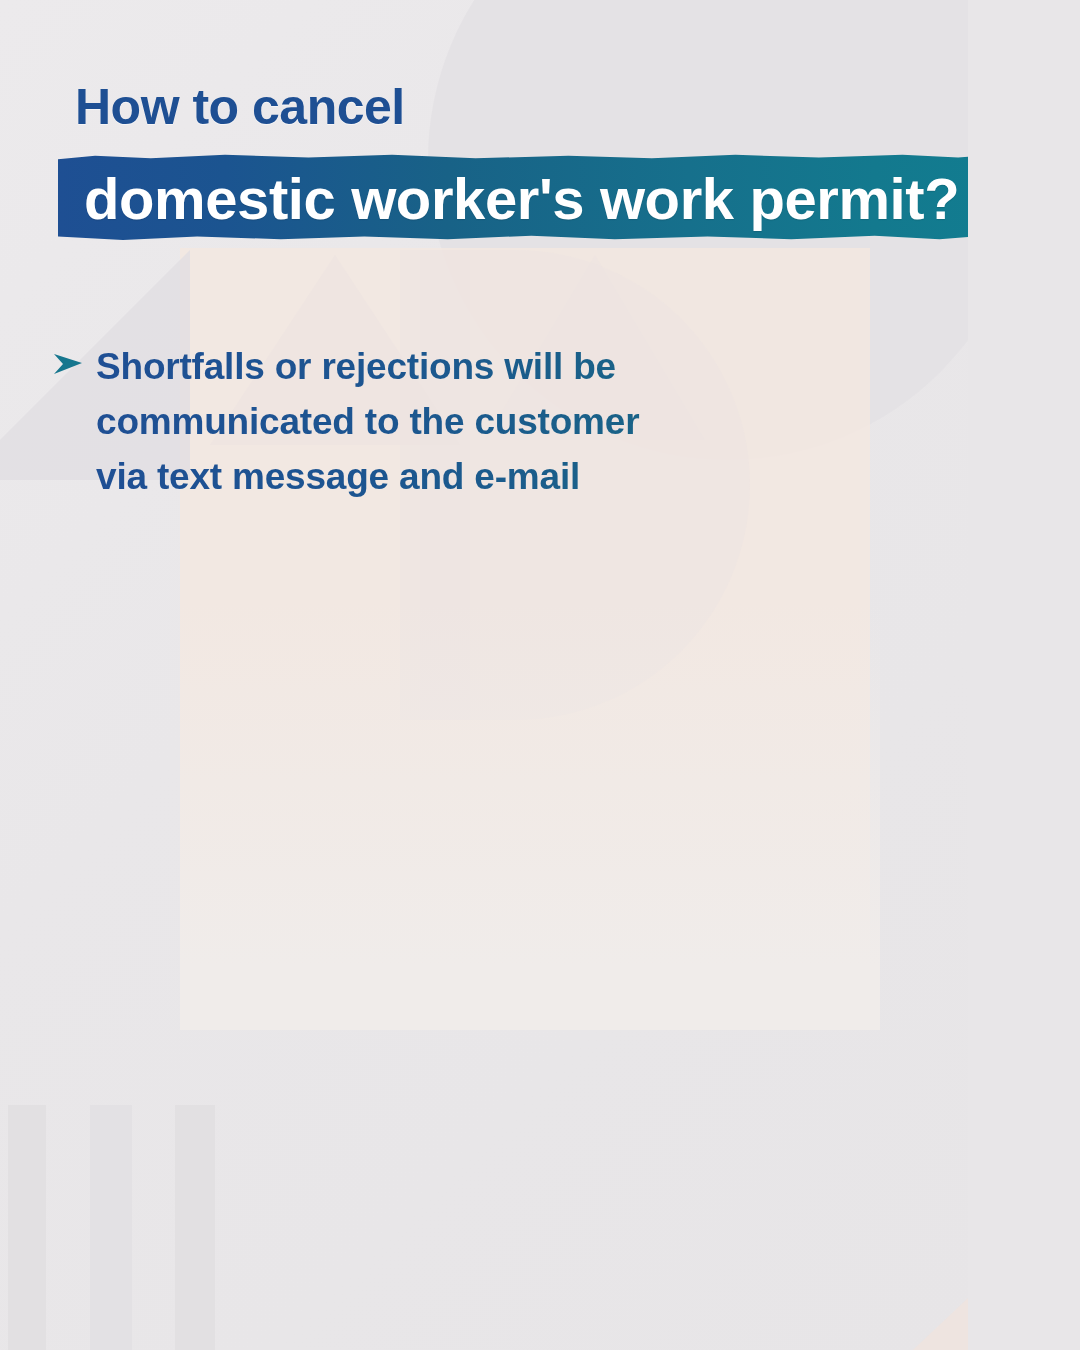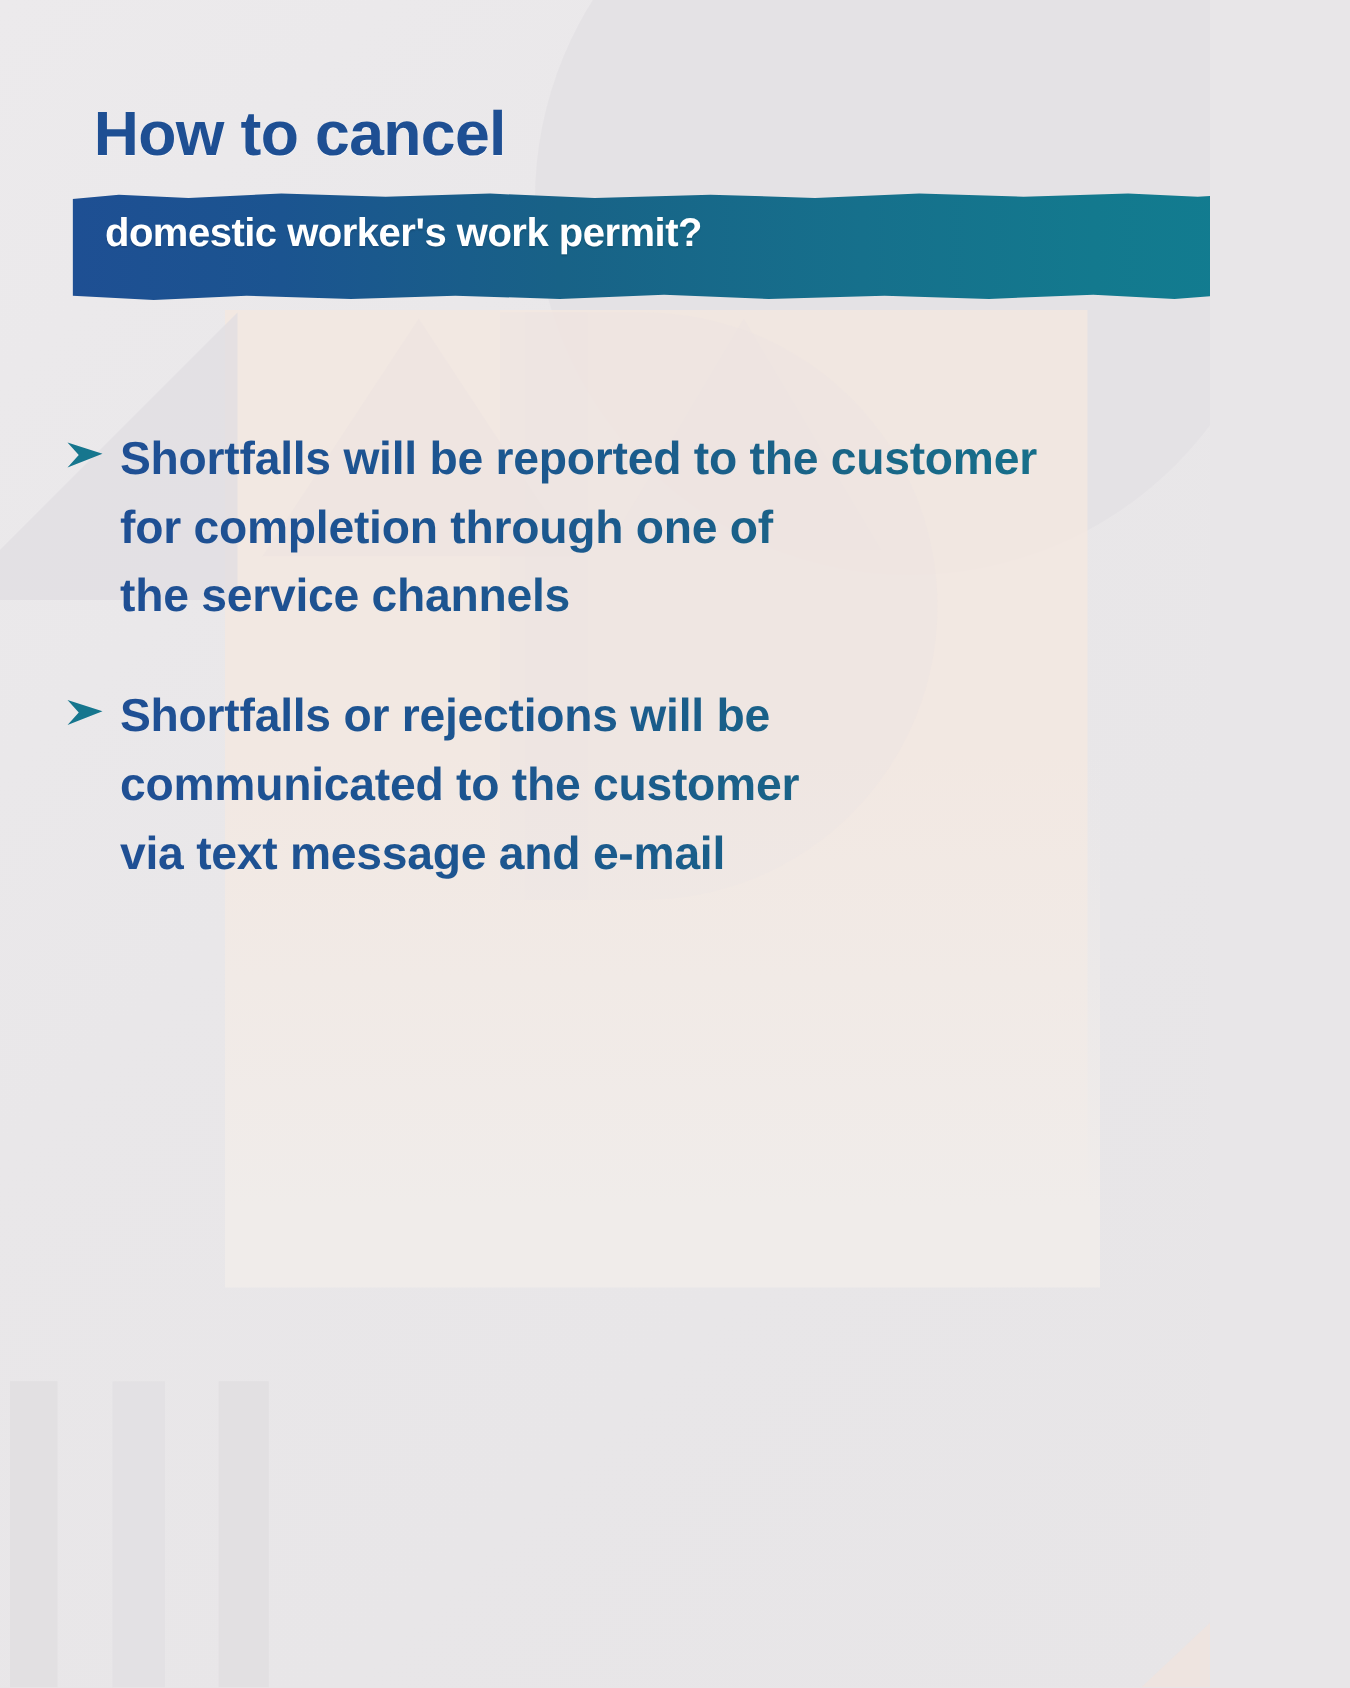--- a/index.html
+++ b/index.html
@@ -184,21 +184,21 @@
       60% 99%, 51% 95%, 42% 99%, 33% 96%, 24% 99%,
       15% 96%, 7% 100%, 0% 96%
     );
   }
 
   .headline-banner-text {
     position: absolute;
     left: 84px;
     top: 170px;
     width: 900px;
-    font-size: 32px;
+    font-size: 58px;
     font-weight: 700;
     letter-spacing: -0.4px;
     color: #ffffff;
     line-height: 1;
     white-space: nowrap;
     text-shadow: 0 1px 1px rgba(0,0,0,.12);
   }
 
   
   .bullets {
@@ -261,30 +261,20 @@
   <div class="headline-wrap">
     <div class="headline-top">How to cancel</div>
 
     <div class="headline-banner"></div>
 
     <div class="headline-banner-text">domestic worker's work permit?</div>
   </div>
 
   <div class="bullets">
 
-    <div class="bullet">
-      <span class="bullet-arrow">
-        <svg width="40" height="30" viewBox="0 0 40 30" aria-hidden="true">
-          <path d="M2 4 L30 13 L2 24 L11 14 Z" fill="#16768e"></path>
-        </svg>
-      </span>
-      <span class="bullet-text">Shortfalls will be reported to the customer
-for completion through one of
-the service channels</span>
-    </div>
 
     <div class="bullet">
       <span class="bullet-arrow">
         <svg width="40" height="30" viewBox="0 0 40 30" aria-hidden="true">
           <path d="M2 4 L30 13 L2 24 L11 14 Z" fill="#16768e"></path>
         </svg>
       </span>
       <span class="bullet-text">Shortfalls or rejections will be
 communicated to the customer
 via text message and e-mail</span>

